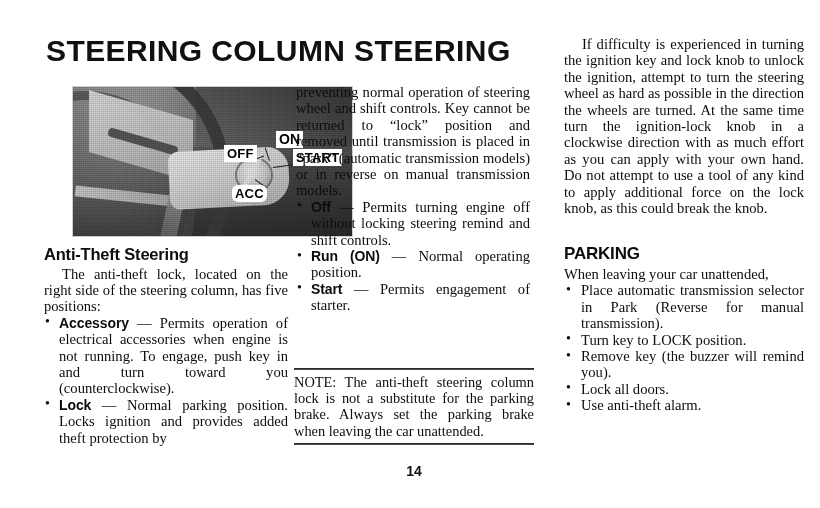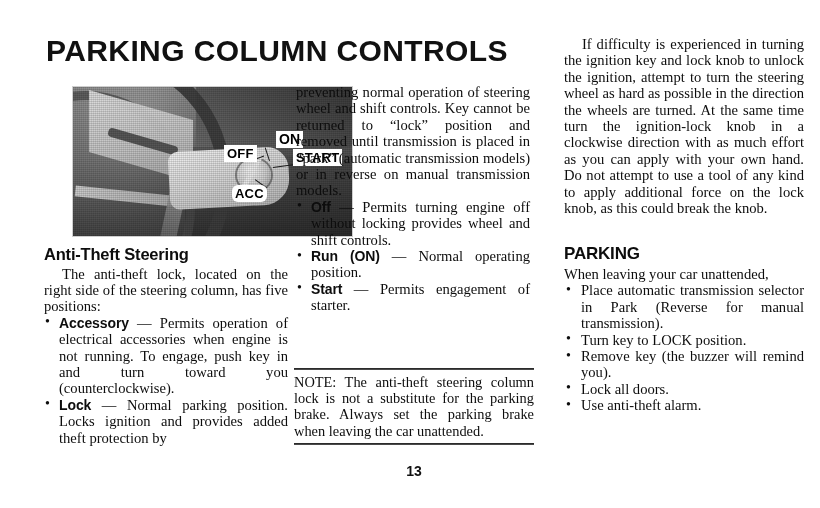--- a/index.html
+++ b/index.html
@@ -277,21 +277,21 @@
     background: #1a1a1a;
     height: 1.4px;
     transform-origin: left center;
   }
 </style>
 </head>
 <body>
 
 <div class="page">
 
-  <div class="title">PARKING COLUMN CONTROLS</div>
+  <div class="title">STEERING COLUMN STEERING</div>
 
   <div class="photo">
     <div class="halftone"></div>
     <div class="dash"></div>
     <div class="dashlow"></div>
     <div class="rim"></div>
     <div class="rim2"></div>
     <div class="panel"></div>
     <div class="stalk"></div>
     <div class="lowerbar"></div>
@@ -324,39 +324,39 @@
       <li>
         <span class="bterm">Lock</span><span> — </span><span>Normal parking position. Locks ignition and provides added theft protection by</span>
       </li>
     </ul>
   </div>
 
   <div class="col col-mid">
     <p class="para noindent">preventing normal operation of steering wheel and shift controls. Key cannot be returned to “lock” position and removed until transmission is placed in “park” (automatic transmission models) or in reverse on manual transmission models.</p>
     <ul class="blist">
       <li>
-        <span class="bterm">Off</span><span> — </span><span>Permits turning engine off without locking provides wheel and shift controls.</span>
+        <span class="bterm">Off</span><span> — </span><span>Permits turning engine off without locking steering remind and shift controls.</span>
       </li>
       <li>
         <span class="bterm">Run (ON)</span><span> — </span><span>Normal operating position.</span>
       </li>
       <li>
         <span class="bterm">Start</span><span> — </span><span>Permits engagement of starter.</span>
       </li>
     </ul>
   </div>
 
   <div class="notebox">
     <div class="rule top"></div>
     <p class="notetext">NOTE: The anti-theft steering column lock is not a substitute for the parking brake. Always set the parking brake when leaving the car unattended.</p>
     <div class="rule bot"></div>
   </div>
 
   <div class="pagenum-wrap">
-    <span class="pagenum">13</span>
+    <span class="pagenum">14</span>
   </div>
 
   <div class="col col-right">
     <p class="para">If difficulty is experienced in turning the ignition key and lock knob to unlock the ignition, attempt to turn the steering wheel as hard as possible in the direction the wheels are turned. At the same time turn the ignition-lock knob in a clockwise direction with as much effort as you can apply with your own hand. Do not attempt to use a tool of any kind to apply additional force on the lock knob, as this could break the knob.</p>
     <div class="subhead parking" style="margin-top:29px;">PARKING</div>
     <p class="para noindent">When leaving your car unattended,</p>
     <ul class="blist wide">
       <li>Place automatic transmission selector in Park (Reverse for manual transmission).</li>
       <li>Turn key to LOCK position.</li>
       <li>Remove key (the buzzer will remind you).</li>

